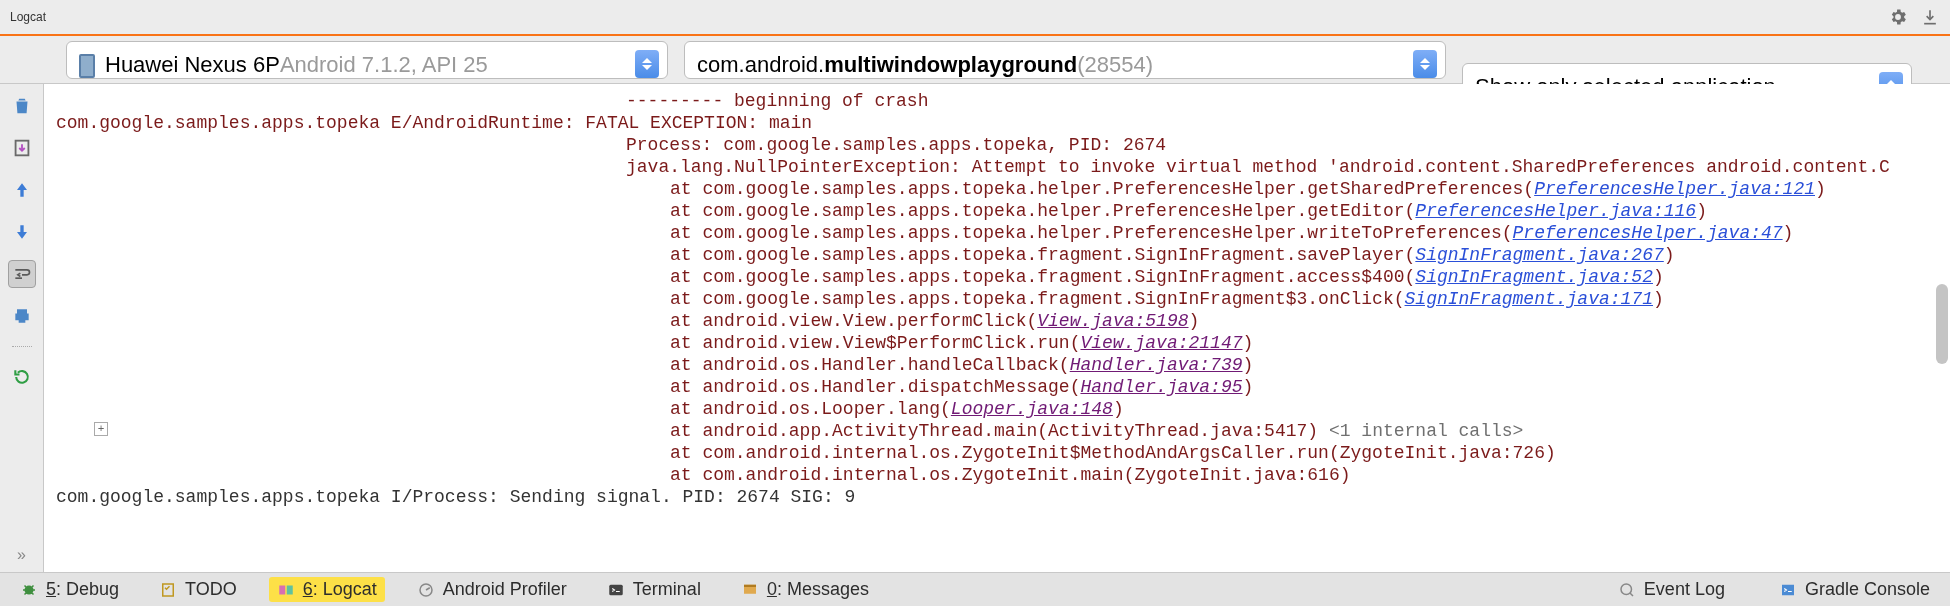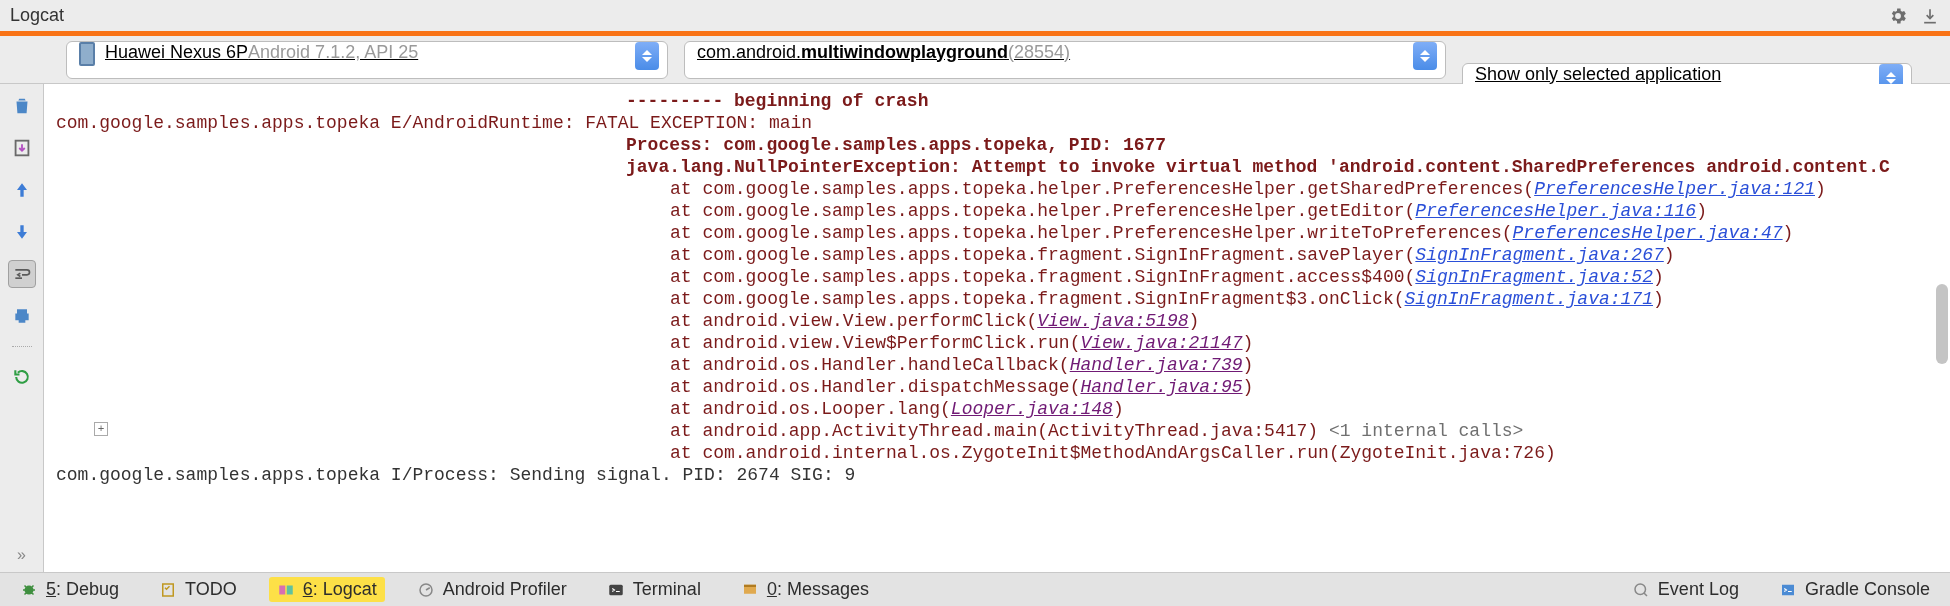--- a/index.html
+++ b/index.html
@@ -16,23 +16,23 @@
   height: 100%;
   display: flex;
   flex-direction: column;
   background: #ececec;
 }
 .title-bar {
   height: 36px;
   display: flex;
   align-items: center;
   padding: 0 10px;
-  font-size: 18px;
+  font-size: 12px;
   color: #333;
-  border-bottom: 5px solid #f97316;
+  border-bottom: 2px solid #f97316;
   justify-content: space-between;
 }
 .title-actions {
   display: flex;
   gap: 12px;
   align-items: center;
 }
 .gear-icon, .download-icon {
   width: 20px; height: 20px;
   color: #6e6e6e;
@@ -45,26 +45,25 @@
   gap: 16px;
   padding: 0 12px;
   border-bottom: 1px solid #c8c8c8;
 }
 .combo {
   background: #fff;
   border: 1px solid #bdbdbd;
   border-radius: 6px;
   height: 38px;
   display: flex;
-  align-items: flex-start;
+  align-items: flex-end;
   padding: 0 8px 0 12px;
-  font-size: 18px;
+  font-size: 22px;
   position: relative;
   cursor: pointer;
-  text-decoration: underline;
 }
 .combo.device { width: 602px; margin-left: 54px; }
 .combo.process { width: 762px; }
 .combo.filter { width: 450px; margin-top: 44px; }
 .combo .combo-arrow {
   margin-left: auto;
   width: 24px; height: 28px;
   background: linear-gradient(#7faef7,#4a8ce8);
   border-radius: 4px;
   display: flex; align-items:center; justify-content:center;
@@ -118,21 +117,21 @@
   font-size: 18px;
   line-height: 22px;
   white-space: nowrap;
   position:relative;
 }
 .log-line { color:#7b1a1a; }
 .log-line .prefix { color:#7b1a1a; }
 .link-active { color:#2a4fd8; font-style:italic; text-decoration:underline; cursor:pointer; }
 .link-grey { color:#701a75; font-style:italic; text-decoration:underline; cursor:pointer; }
 .note-grey { color:#707070; }
-.indent1 { padding-left: 570px; font-weight: bold; }
+.indent1 { padding-left: 570px; }
 .indent2 { padding-left: 614px; }
 .plus-fold {
   position:absolute;
   left:50px;
   top:338px;
   width:14px;height:14px;
   border:1px solid #aaa;
   font-size:11px;
   line-height:12px;
   text-align:center;
@@ -152,21 +151,21 @@
   padding:0 12px;
   gap:24px;
   font-size:18px;
   background:#e3e3e3;
 }
 .status-item {
   display:flex; align-items:center; gap:8px; cursor:pointer; padding:2px 8px;
   color:#2d2d2d;
 }
 .status-item.active { background:#fde047; border-radius:3px;}
-.status-right { margin-left:auto; display:flex; gap:24px;}
+.status-right { margin-left:auto; display:flex; gap:38px;}
 .under { text-decoration: underline; }
 svg { display:block; }
 </style>
 </head>
 <body>
 
 <div class="logcat-root">
 
   <div class="title-bar">
     <span>Logcat</span>
@@ -257,36 +256,37 @@
             <path d="M4 4v5h5"></path>
           </svg>
       </span>
       <span class="chev">»</span>
     </div>
 
     <div class="log-area">
       <div class="right-thumb"></div>
       <div class="log-line info indent1" style="padding-left:570px;"><span>--------- beginning of crash</span></div>
       <div class="log-line"><span class="prefix">com.google.samples.apps.topeka E/AndroidRuntime: </span><span>FATAL EXCEPTION: main</span></div>
-      <div class="log-line indent1"><span>Process: com.google.samples.apps.topeka, PID: 1677</span></div>
+      <div class="log-line indent1"><span>Process: com.google.samples.apps.topeka, PID: 2674</span></div>
       <div class="log-line indent1"><span>java.lang.NullPointerException: Attempt to invoke virtual method 'android.content.SharedPreferences android.content.C</span></div>
 
       <div class="log-line indent2"><span>at com.google.samples.apps.topeka.helper.PreferencesHelper.getSharedPreferences(</span><span class="link-active">PreferencesHelper.java:121</span><span>)</span></div>
       <div class="log-line indent2"><span>at com.google.samples.apps.topeka.helper.PreferencesHelper.getEditor(</span><span class="link-active">PreferencesHelper.java:116</span><span>)</span></div>
       <div class="log-line indent2"><span>at com.google.samples.apps.topeka.helper.PreferencesHelper.writeToPreferences(</span><span class="link-active">PreferencesHelper.java:47</span><span>)</span></div>
       <div class="log-line indent2"><span>at com.google.samples.apps.topeka.fragment.SignInFragment.savePlayer(</span><span class="link-active">SignInFragment.java:267</span><span>)</span></div>
       <div class="log-line indent2"><span>at com.google.samples.apps.topeka.fragment.SignInFragment.access$400(</span><span class="link-active">SignInFragment.java:52</span><span>)</span></div>
       <div class="log-line indent2"><span>at com.google.samples.apps.topeka.fragment.SignInFragment$3.onClick(</span><span class="link-active">SignInFragment.java:171</span><span>)</span></div>
       <div class="log-line indent2"><span>at android.view.View.performClick(</span><span class="link-grey">View.java:5198</span><span>)</span></div>
       <div class="log-line indent2"><span>at android.view.View$PerformClick.run(</span><span class="link-grey">View.java:21147</span><span>)</span></div>
       <div class="log-line indent2"><span>at android.os.Handler.handleCallback(</span><span class="link-grey">Handler.java:739</span><span>)</span></div>
       <div class="log-line indent2"><span>at android.os.Handler.dispatchMessage(</span><span class="link-grey">Handler.java:95</span><span>)</span></div>
       <div class="log-line indent2"><span>at android.os.Looper.lang(</span><span class="link-grey">Looper.java:148</span><span>)</span></div>
       <div class="log-line indent2"><span>at android.app.ActivityThread.main(ActivityThread.java:5417) </span><span class="note-grey">&lt;1 internal calls&gt;</span></div>
       <div class="log-line indent2"><span>at com.android.internal.os.ZygoteInit$MethodAndArgsCaller.run(ZygoteInit.java:726)</span></div>
+      <div class="log makes log-line indent2"><span>at com.android.internal.os.ZygoteInit.main(ZygoteInit.java:616)</span></div>
 
       <div class="log-line info" style="color:#333;"><span>com.google.samples.apps.topeka I/Process: Sending signal. PID: 2674 SIG: 9</span></div>
       <div class="plus-fold">+</div>
     </div>
   </div>
 
   <div class="status-bar">
     <div class="status-item">
       <span>
           <svg width="18" height="18" viewBox="0 0 24 24" fill="#3f8f3f">

